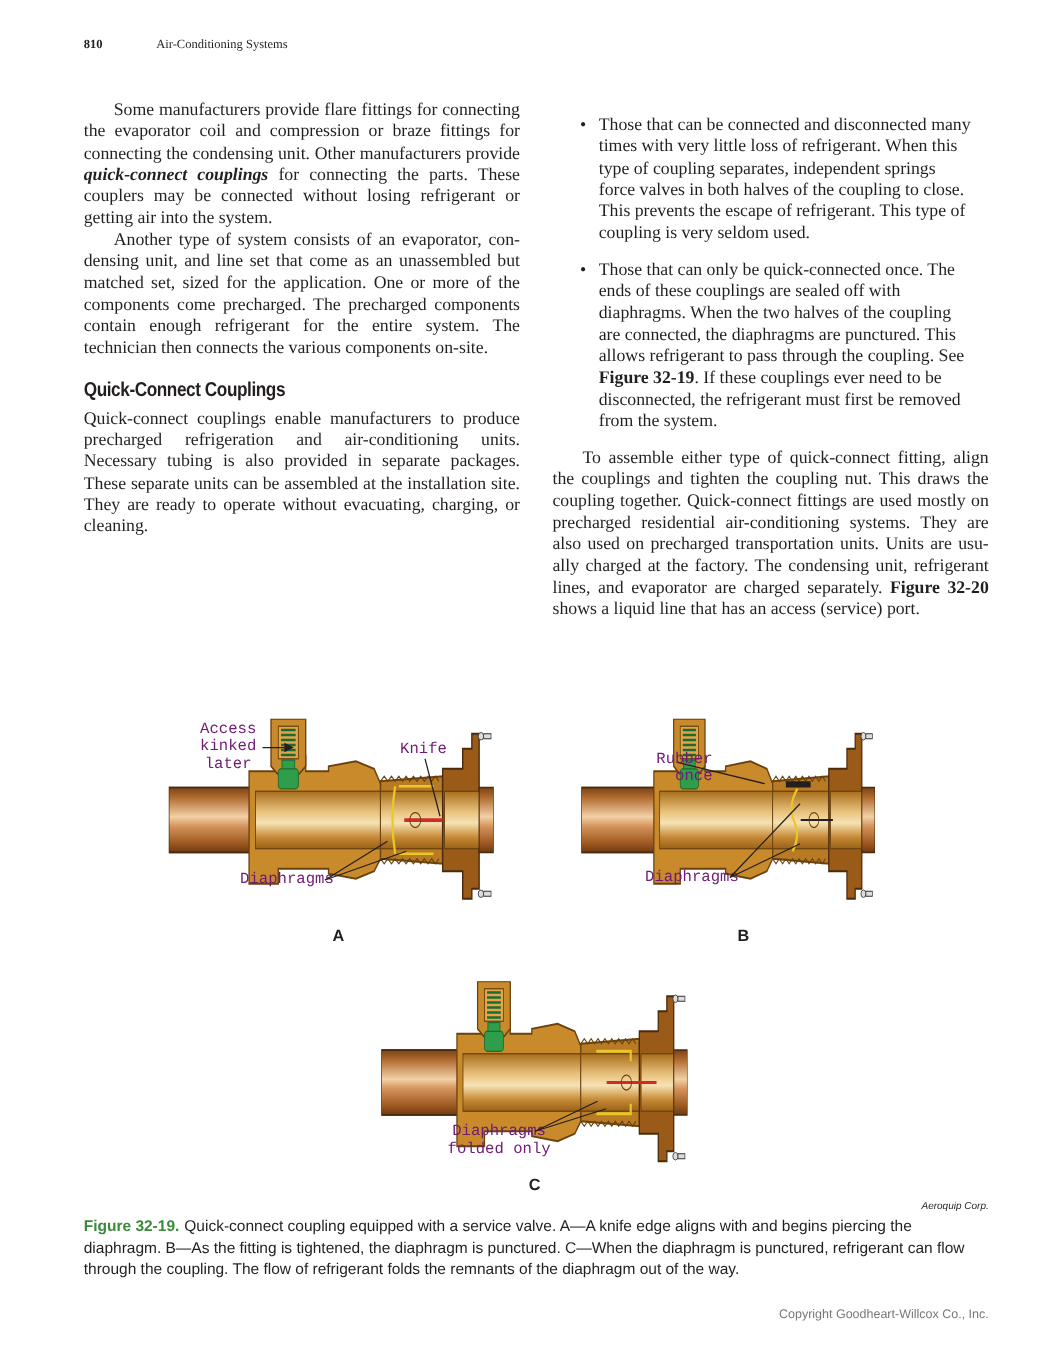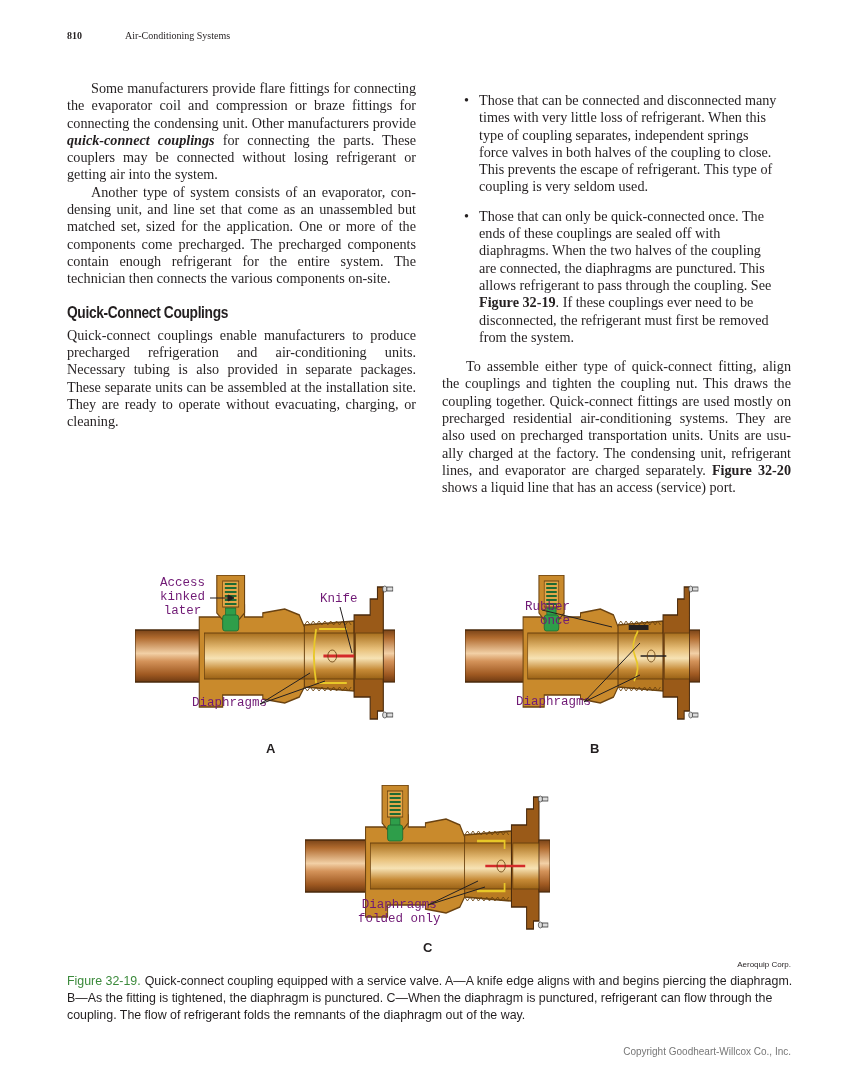--- a/index.html
+++ b/index.html
@@ -18,23 +18,23 @@
   .fig-ref { font-weight: bold; }
   ul.bullets { margin: 4px 0 4px 0; padding: 0; list-style: none; text-align: left; }
   ul.bullets li { position: relative; padding-left: 25px; margin: 12px; }
   ul.bullets li::before { content: "•"; position: absolute; left: 10px; top: 0; }
 
   .figure { position: absolute; left: 0; top: 565px; width: 849px; height: 400px; }
   .fig-svg { position: absolute; }
   .fig-label { position: absolute; font-family: Liberation Mono, monospace; font-size: 12.5px; color: #701a75; line-height: 14px; text-align: center; }
   .fig-letter { position: absolute; font-family: "Liberation Sans", sans-serif; font-weight: bold; font-size: 13px; }
 
-  .credit { position: absolute; top: 960px; right: 58px; font-family: "Liberation Sans", sans-serif; font-size: 8px; color: #231f20; }
+  .credit { position: absolute; top: 960px; right: 58px; font-family: "Liberation Sans", sans-serif; font-style: italic; font-size: 8px; color: #231f20; }
   .caption { position: absolute; top: 973px; left: 67px; width: 727px; font-family: "Liberation Sans", sans-serif; font-size: 12.4px; line-height: 17px; }
-  .caption .fig-num { color: #3b8a3b; font-weight: normal; margin-right: 4px; }
+  .caption .fig-num { color: #3b8a3b; font-weight: bold; margin-right: 4px; }
   .copyright { position: absolute; top: 1046px; right: 58px; font-family: "Liberation Sans", sans-serif; font-size: 10px; color: #777777; }
 </style>
 </head>
 <body>
 
 <div class="running-head">
   <span class="pg">810</span><span>Air-Conditioning Systems</span>
 </div>
 
 <div class="col col-left">

